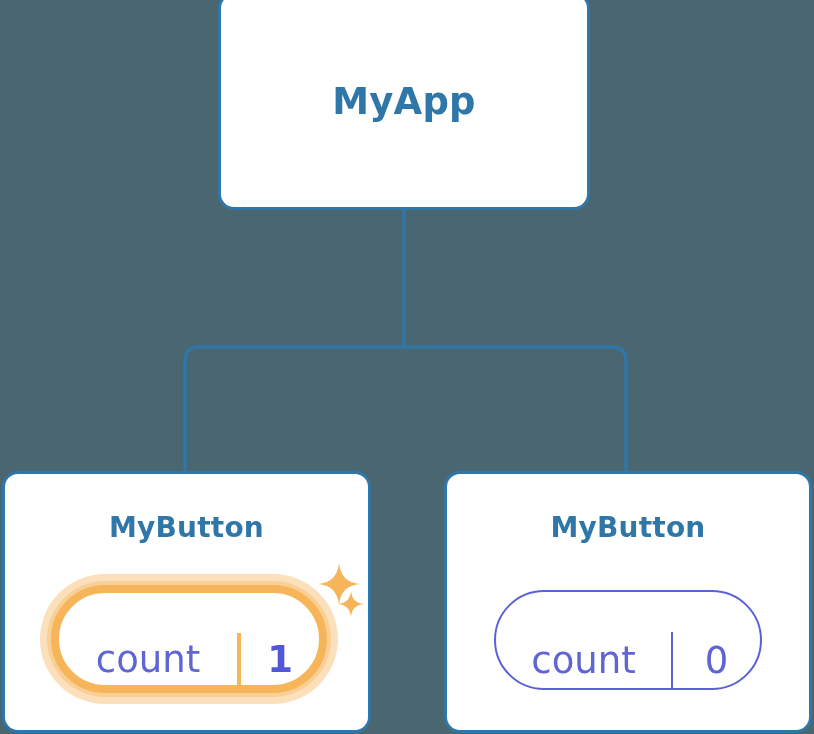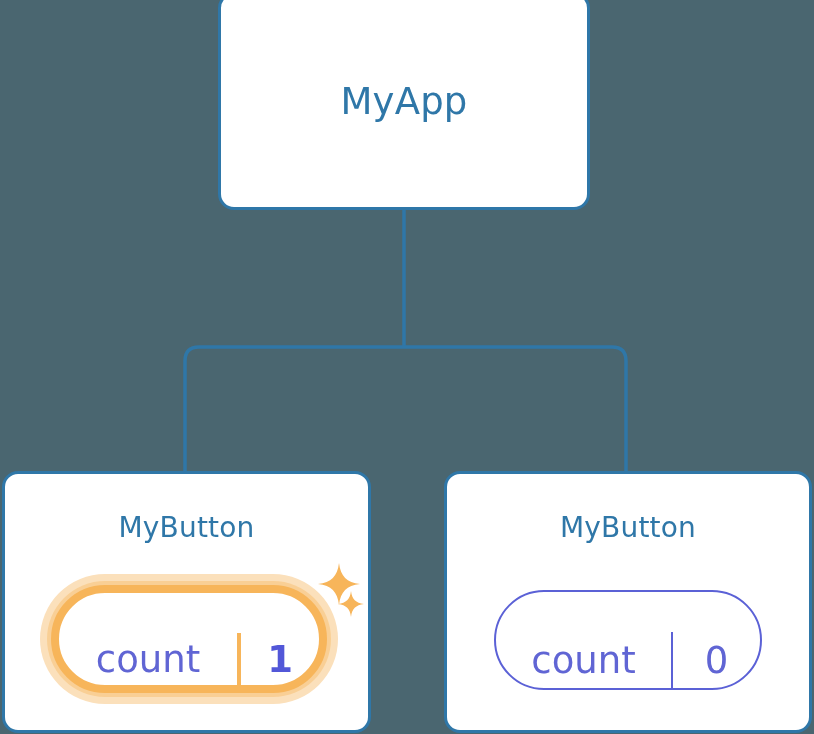--- a/index.html
+++ b/index.html
@@ -68,21 +68,21 @@
     left: 444px;
     top: 471px;
     width: 368px;
     height: 262px;
     padding-top: 40px;
   }
 
   .node-title {
     color: #2f77a8;
     font-size: 37px;
-    font-weight: 400;
+    font-weight: 700;
     letter-spacing: 0.2px;
     line-height: 1;
     white-space: nowrap;
   }
 
   .node-child-left .node-title,
   .node-child-right .node-title {
     font-size: 28px;
   }
 

